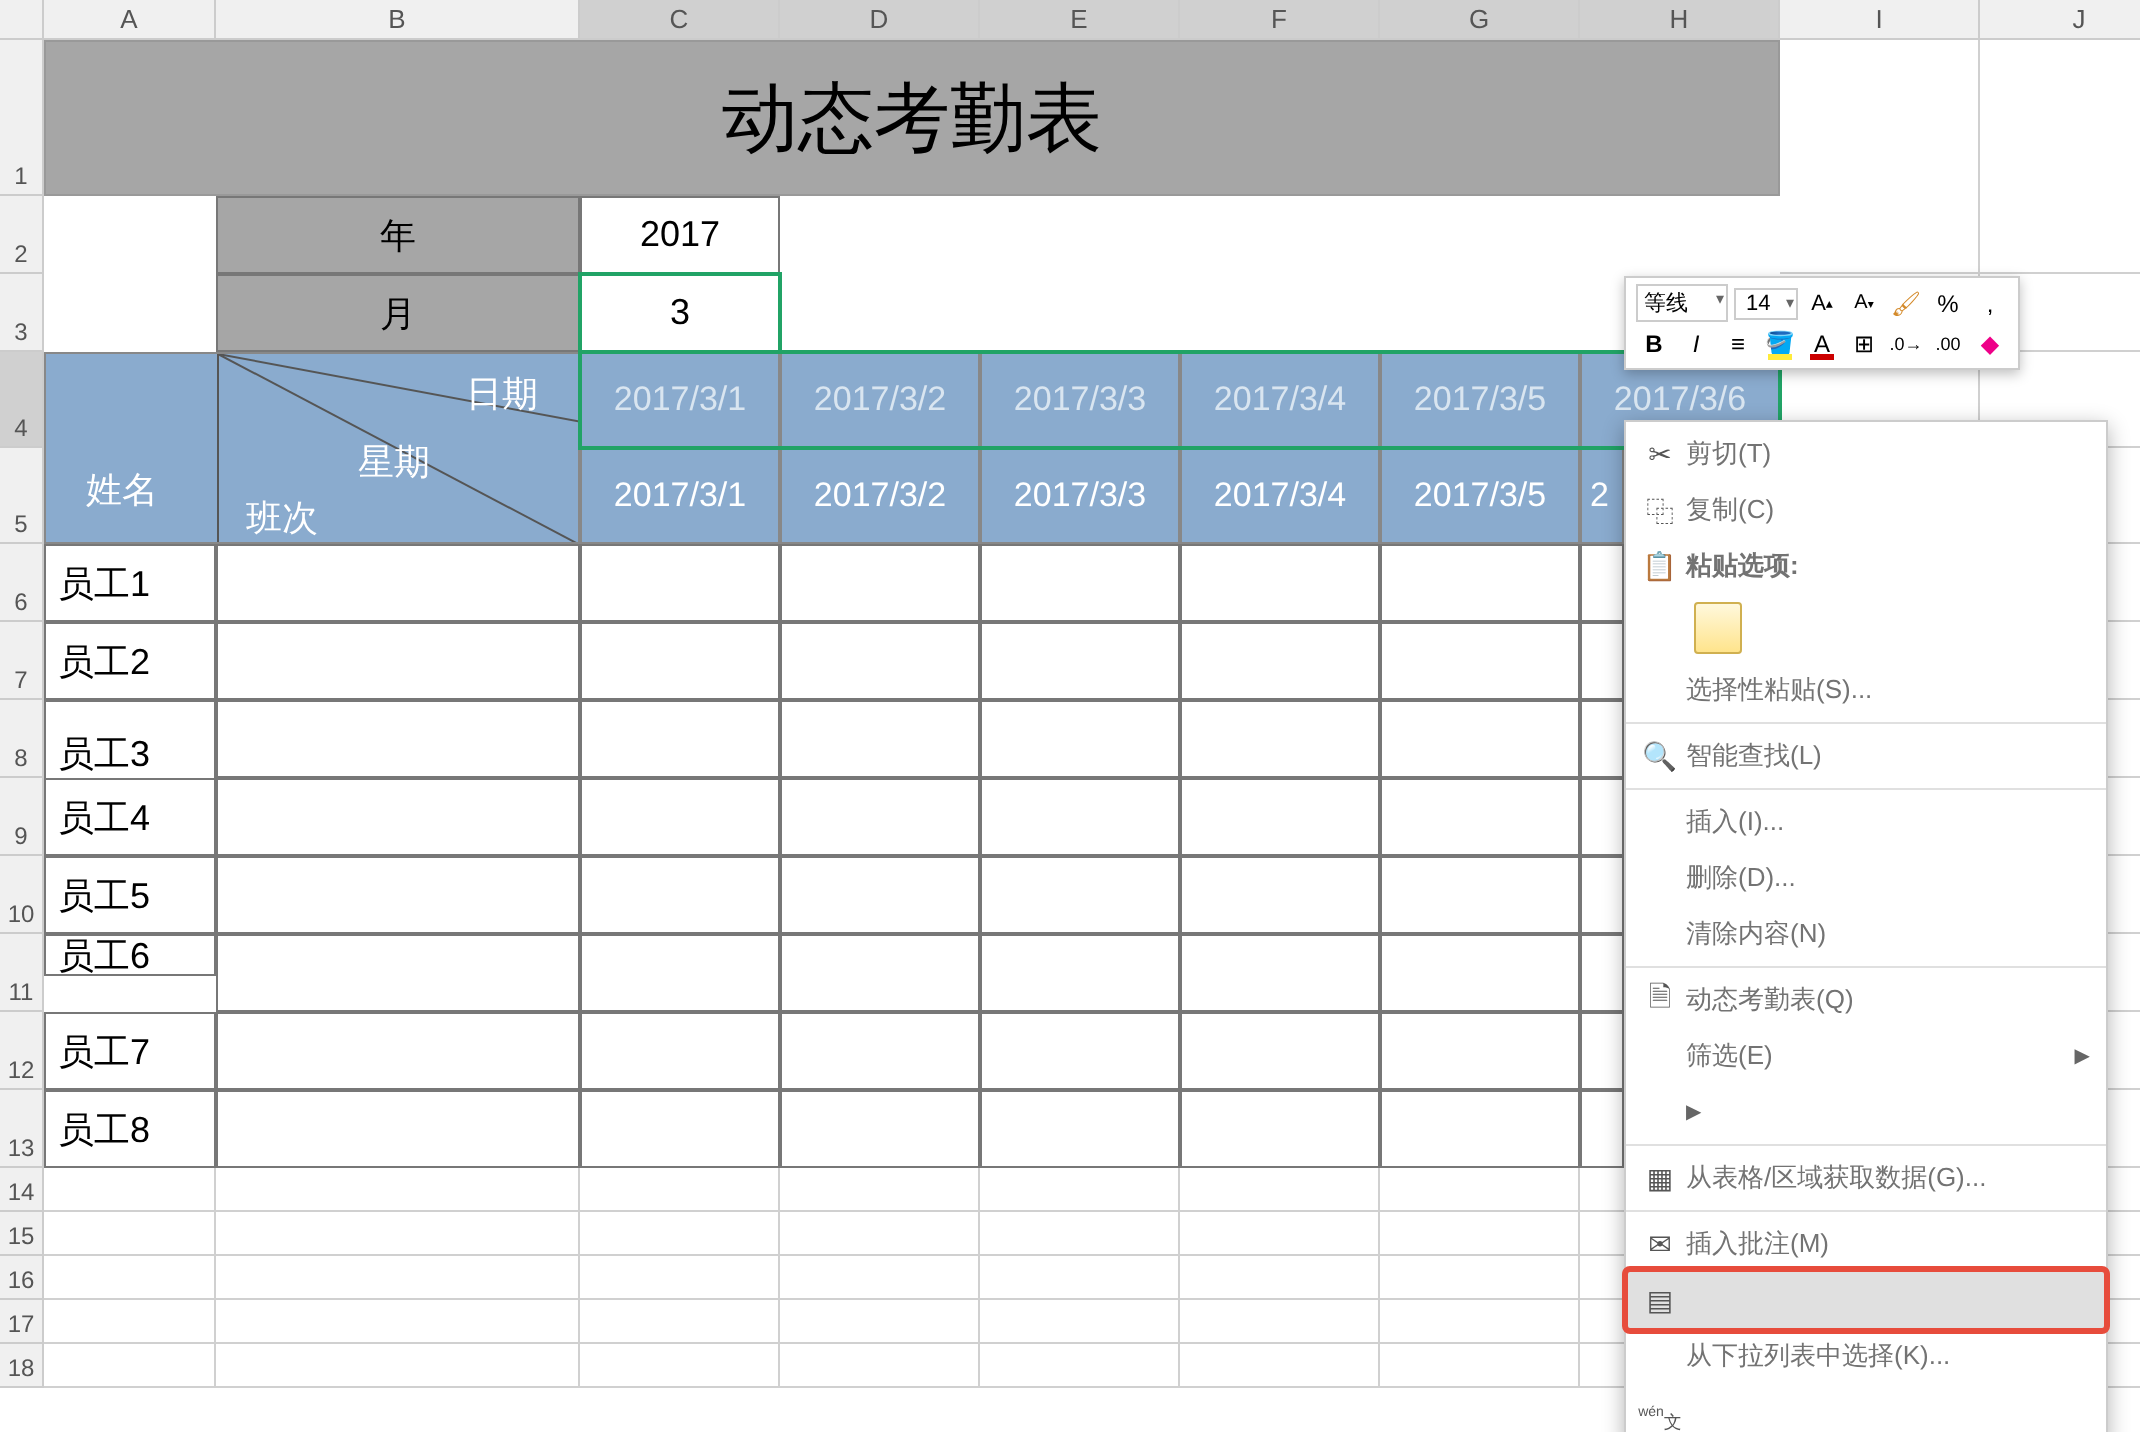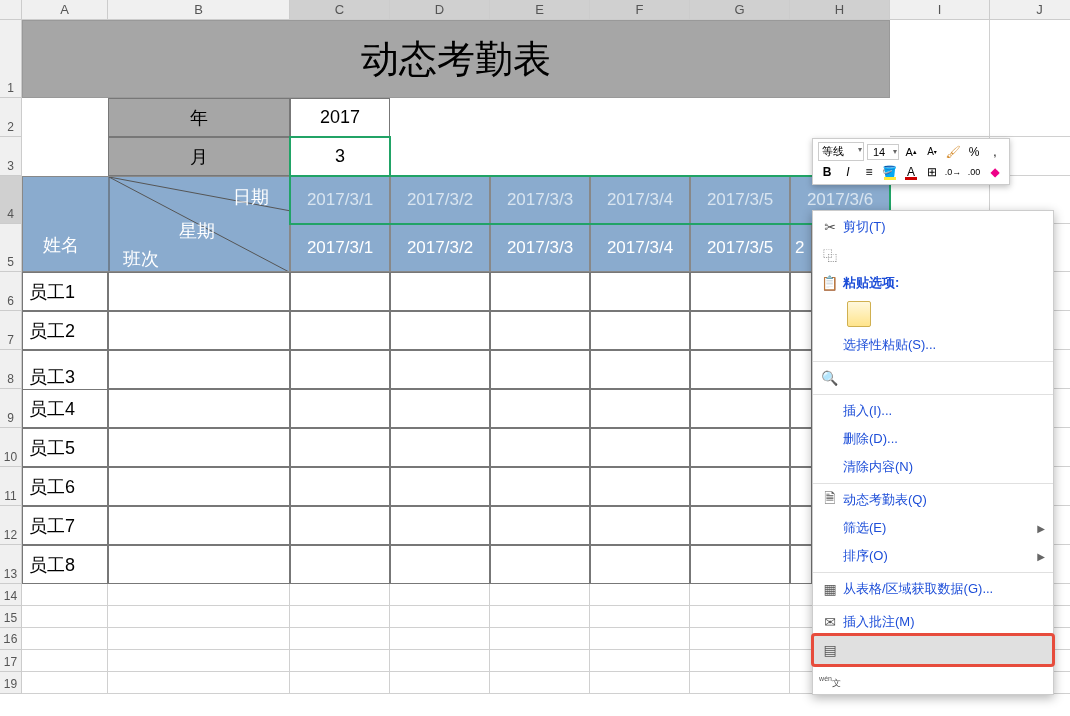--- a/index.html
+++ b/index.html
@@ -217,21 +217,21 @@
     .context-menu .menu-icon {
       width: 26px;
       display: flex;
       align-items: center;
       justify-content: center;
       font-size: 14px;
       color: #555;
     }
     .context-menu .menu-label {
       flex: 1;
-      color: #1d4ed8;
+      color: #737373;
     }
     .context-menu .menu-arrow {
       font-size: 10px;
       color: #666;
     }
     .context-menu .menu-sep {
       height: 1px;
       background: #e0e0e0;
       margin: 2px 0;
     }
@@ -294,23 +294,23 @@
     <div class="row-header" style="height: 39px;">6</div>
     <div class="row-header" style="height: 39px;">7</div>
     <div class="row-header" style="height: 39px;">8</div>
     <div class="row-header" style="height: 39px;">9</div>
     <div class="row-header" style="height: 39px;">10</div>
     <div class="row-header" style="height: 39px;">11</div>
     <div class="row-header" style="height: 39px;">12</div>
     <div class="row-header" style="height: 39px;">13</div>
     <div class="row-header" style="height: 22px;">14</div>
     <div class="row-header" style="height: 22px;">15</div>
-    <div class="row-header" style="height: 22px; font-family: Liberation Mono, monospace;">16</div>
+    <div class="row-header" style="height: 22px;">16</div>
     <div class="row-header" style="height: 22px;">17</div>
-    <div class="row-header" style="height: 22px;">19</div>
+    <div class="row-header" style="height: 22px;">18</div>
   </div>
 
 <div class="grid">
 
   <div class="title-cell">动态考勤表</div>
 
   <div class="cell gray center data-border" style="top:78px;left:86px;width:182px;height:39px;">年</div>
   <div class="cell center data-border" style="top:78px;left:268px;width:100px;height:39px;">2017</div>
 
   <div class="cell gray center data-border" style="top:117px;left:86px;width:182px;height:39px;">月</div>
@@ -377,21 +377,21 @@
       <div class="cell data-border" style="top: 369px; left: 668px; width: 100px; height: 39px;"></div>
       <div class="cell data-border" style="top: 369px; left: 768px; width: 22px; height: 39px;"></div>
       <div class="cell data-border" style="top: 408px; left: 0px; width: 86px; height: 39px;">员工5</div>
       <div class="cell data-border" style="top: 408px; left: 86px; width: 182px; height: 39px;"></div>
       <div class="cell data-border" style="top: 408px; left: 268px; width: 100px; height: 39px;"></div>
       <div class="cell data-border" style="top: 408px; left: 368px; width: 100px; height: 39px;"></div>
       <div class="cell data-border" style="top: 408px; left: 468px; width: 100px; height: 39px;"></div>
       <div class="cell data-border" style="top: 408px; left: 568px; width: 100px; height: 39px;"></div>
       <div class="cell data-border" style="top: 408px; left: 668px; width: 100px; height: 39px;"></div>
       <div class="cell data-border" style="top: 408px; left: 768px; width: 22px; height: 39px;"></div>
-      <div class="cell data-border" style="top: 447px; left: 0px; width: 86px; height: 39px;">员工6</div>
+      <div class="cell data-border" style="top: 447px; left: 0px; width: 86px; height: 21px;">员工6</div>
       <div class="cell data-border" style="top: 447px; left: 86px; width: 182px; height: 39px;"></div>
       <div class="cell data-border" style="top: 447px; left: 268px; width: 100px; height: 39px;"></div>
       <div class="cell data-border" style="top: 447px; left: 368px; width: 100px; height: 39px;"></div>
       <div class="cell data-border" style="top: 447px; left: 468px; width: 100px; height: 39px;"></div>
       <div class="cell data-border" style="top: 447px; left: 568px; width: 100px; height: 39px;"></div>
       <div class="cell data-border" style="top: 447px; left: 668px; width: 100px; height: 39px;"></div>
       <div class="cell data-border" style="top: 447px; left: 768px; width: 22px; height: 39px;"></div>
       <div class="cell data-border" style="top: 486px; left: 0px; width: 86px; height: 39px;">员工7</div>
       <div class="cell data-border" style="top: 486px; left: 86px; width: 182px; height: 39px;"></div>
       <div class="cell data-border" style="top: 486px; left: 268px; width: 100px; height: 39px;"></div>
@@ -470,35 +470,37 @@
   </div>
 </div>
 
 <div class="context-menu">
   <div class="menu-item">
     <div class="menu-icon">✂</div>
     <div class="menu-label">剪切(T)</div>
   </div>
   <div class="menu-item">
     <div class="menu-icon">⿻</div>
+    <div class="menu-label">复制(C)</div>
   </div>
   <div class="menu-item no-hover">
     <div class="menu-icon">📋</div>
     <div class="menu-label" style="font-weight:bold;">粘贴选项:</div>
   </div>
   <div class="menu-item no-hover" style="height:34px;">
     <div class="paste-icon-box"></div>
   </div>
   <div class="menu-item">
     <div class="menu-icon"></div>
     <div class="menu-label">选择性粘贴(S)...</div>
   </div>
   <div class="menu-sep"></div>
   <div class="menu-item">
     <div class="menu-icon">🔍</div>
+    <div class="menu-label">智能查找(L)</div>
   </div>
   <div class="menu-sep"></div>
   <div class="menu-item">
     <div class="menu-icon"></div>
     <div class="menu-label">插入(I)...</div>
   </div>
   <div class="menu-item">
     <div class="menu-icon"></div>
     <div class="menu-label">删除(D)...</div>
   </div>
@@ -511,33 +513,36 @@
     <div class="menu-icon">🗎</div>
     <div class="menu-label">动态考勤表(Q)</div>
   </div>
   <div class="menu-item">
     <div class="menu-icon"></div>
     <div class="menu-label">筛选(E)</div>
     <div class="menu-arrow">▶</div>
   </div>
   <div class="menu-item">
     <div class="menu-icon"></div>
-    <div class="menu-label">排序(O)</div>
     <div class="menu-arrow">▶</div>
   </div>
   <div class="menu-sep"></div>
   <div class="menu-item">
     <div class="menu-icon">▦</div>
     <div class="menu-label">从表格/区域获取数据(G)...</div>
   </div>
   <div class="menu-sep"></div>
   <div class="menu-item">
     <div class="menu-icon">✉</div>
     <div class="menu-label">插入批注(M)</div>
   </div>
   <div class="menu-item highlighted-item" style="background:#e0e0e0;">
     <div class="menu-icon">▤</div>
     <div class="red-box" style="top:-3px;left:-2px;right:-2px;bottom:-3px;"></div>
   </div>
   <div class="menu-item">
+    <div class="menu-icon"></div>
+    <div class="menu-label">从下拉列表中选择(K)...</div>
+  </div>
+  <div class="menu-item">
     <div class="menu-icon" style="font-size:9px;"><span style="font-size:7px;">wén</span><br>文</div>
   </div>
 </div>
 
 </body></html>

